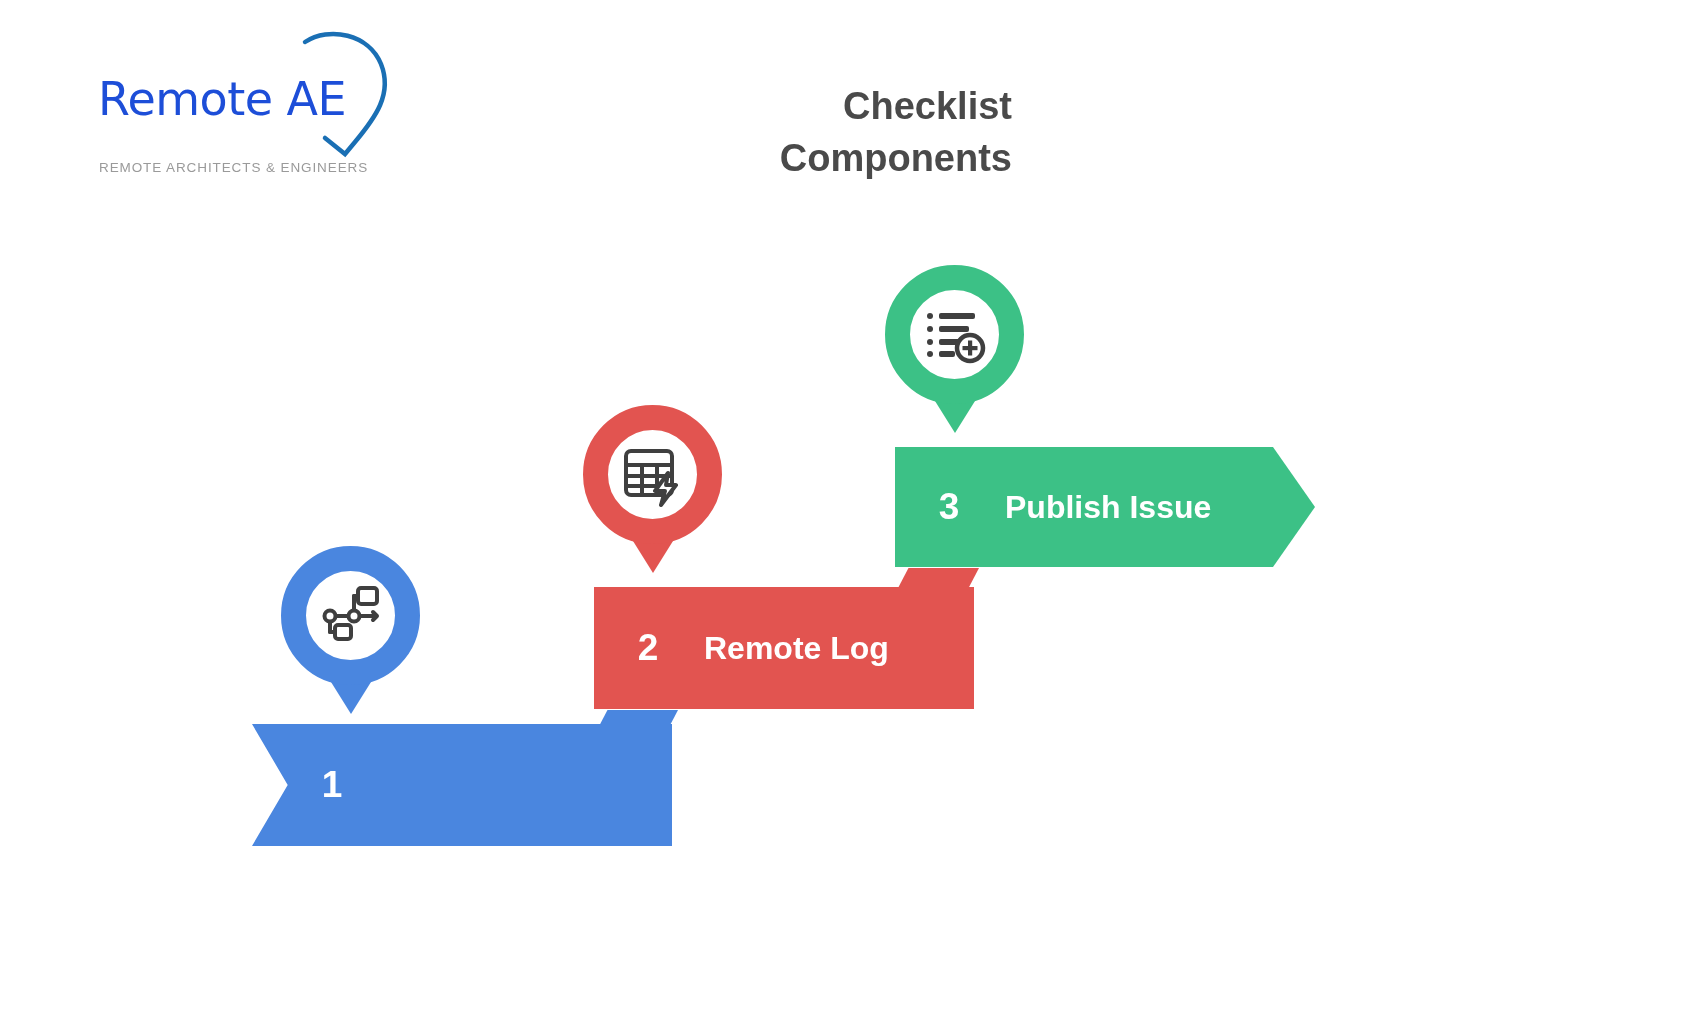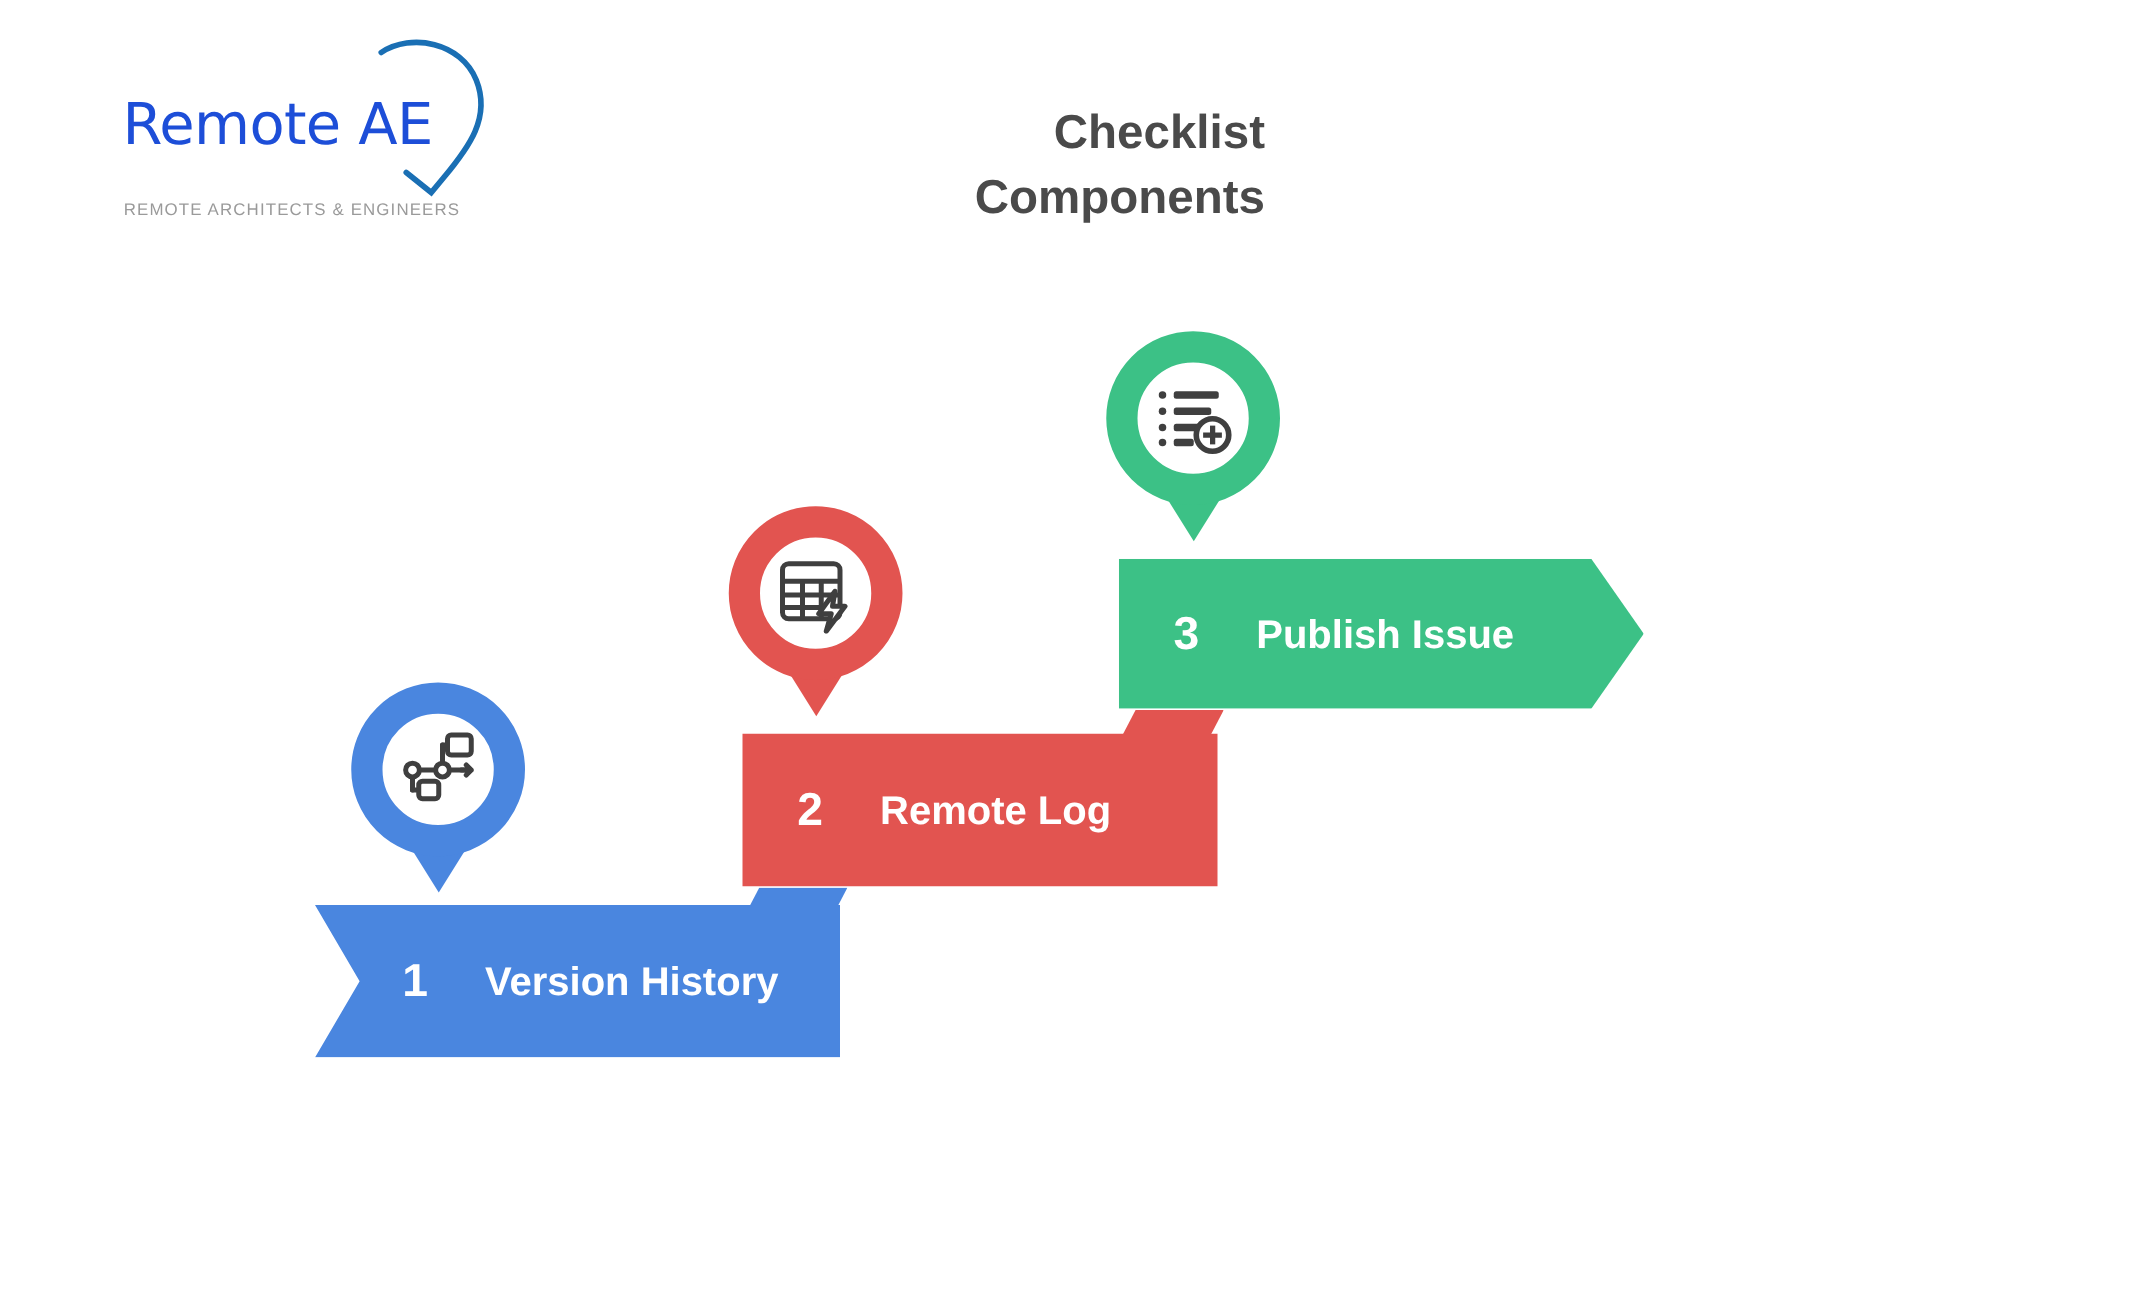--- a/index.html
+++ b/index.html
@@ -222,21 +222,20 @@
     <span class="lbl">Publish Issue</span>
   </div>
 
   <div class="banner" id="banner-2">
     <span class="num">2</span>
     <span class="lbl">Remote Log</span>
   </div>
 
   <div class="banner" id="banner-1">
     <span class="num">1</span>
-    <span class="lbl">Version History</span>
   </div>
 
   <div class="marker" id="marker-3">
     <div class="tail"></div>
     <div class="ring"></div>
     <div class="glyph">
       <svg viewBox="0 0 64 64" width="64" height="64">
         <g fill="#3f3f3f">
           <circle cx="7" cy="13" r="3"></circle>
           <rect x="16" y="10" width="36" height="6" rx="2"></rect>

